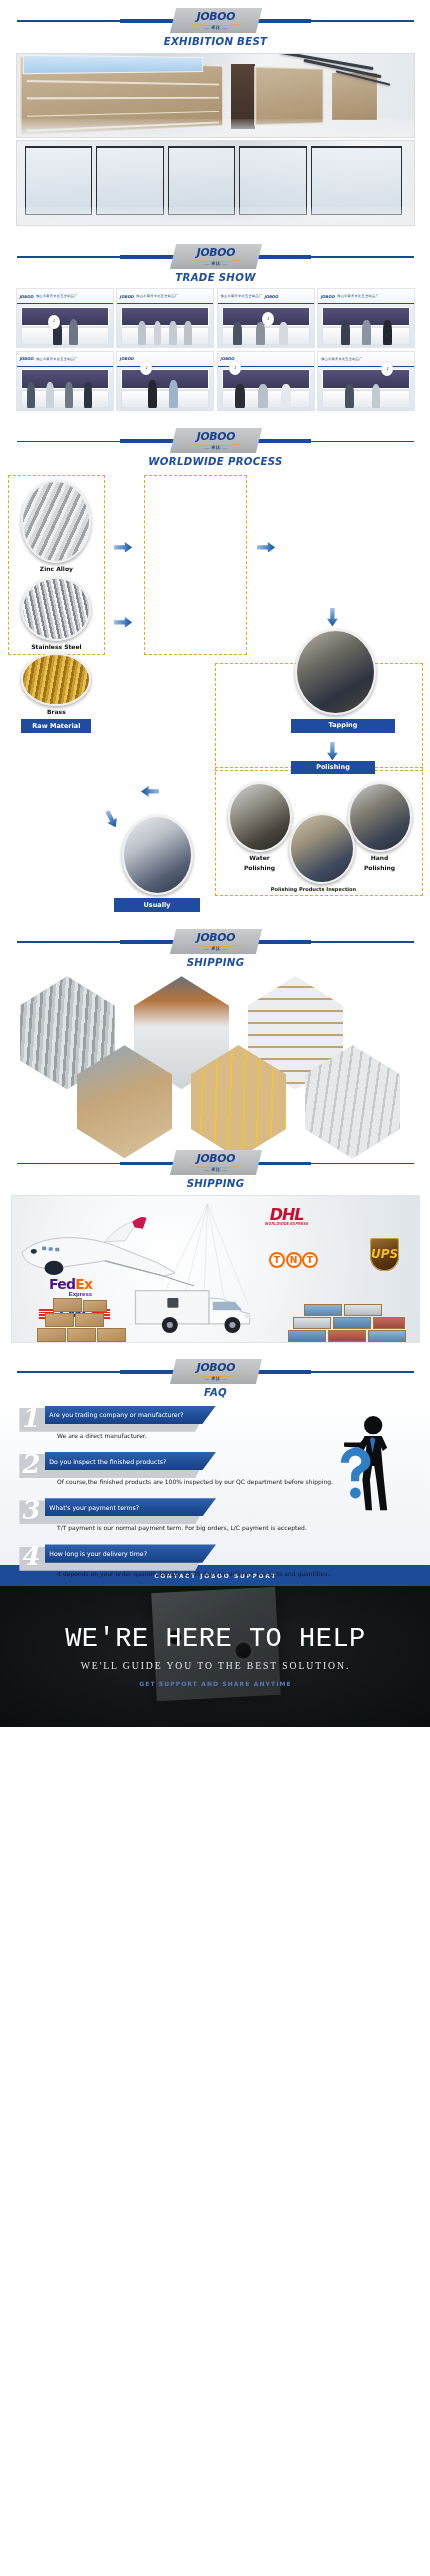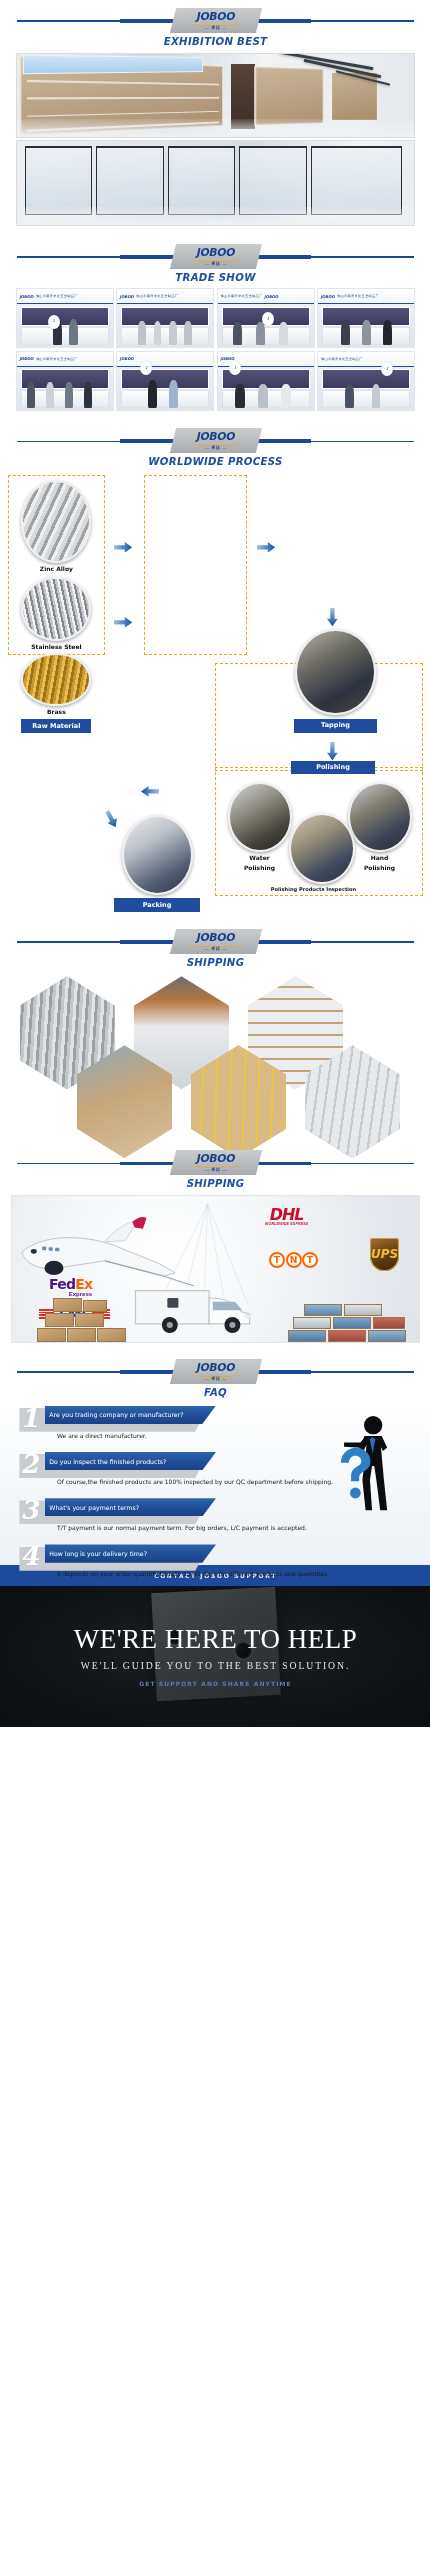--- a/index.html
+++ b/index.html
@@ -297,21 +297,21 @@
     box-shadow: 0 0 21.5px rgba(0,0,0,.6);
   }
   .hero-hole {
     position: absolute; border-radius: 50%;
     background: radial-gradient(circle at 38% 34%, #1b1d1f, #000);
     box-shadow: inset 0 0 3.2px rgba(255,255,255,.25), 0 0 0 2.2px rgba(255,255,255,.08);
   }
   .hero-veil { position: absolute; inset: 0; background: rgba(10,12,14,.55); }
   .hero h1 {
     position: relative; z-index: 4;
-    font-family: Liberation Serif, serif;
+    font-family: Liberation Mono, monospace;
     font-weight: 400; font-size: 27px; color: #ffffff;
     letter-spacing: 0.5px; line-height: 1;
   }
   .hero h2 {
     position: relative; z-index: 4;
     font-family: "Liberation Serif", serif;
     font-weight: 400; font-size: 9.7px; color: #dfe3e7;
     letter-spacing: 1.9px; margin-top: 7.5px;
   }
   .hero h3 {
@@ -548,21 +548,21 @@
                 <stop offset="0" stop-color="#9dc0ea"></stop>
                 <stop offset="1" stop-color="#12529c"></stop>
               </linearGradient>
             </defs>
             <path d="M6 0h8v20h6L10 34 0 20h6z" fill="url(#gd1)"></path>
           </svg>
       </span>
 
       <div class="pp-col" style="left:291px;top:156px;width:89px;">
         <div class="oval" style="width:81px;height:86px;margin:0 auto;background:linear-gradient(150deg,#b8b4a6 0%,#6b6a62 35%,#2d3240 70%,#4d4a3e 100%);"></div>
-        <div class="blue-label" style="width:83px;margin:4.3px auto 0;">Tapping</div>
+        <div class="blue-label" style="width:104px;margin:4.3px auto 0;">Tapping</div>
       </div>
 
       <span class="arrow-d" style="left:327px;top:269px;">
         <svg viewBox="0 0 20 34">
             <path d="M6 0h8v20h6L10 34 0 20h6z" fill="url(#gd1)"></path>
           </svg>
       </span>
     </div>
 
     <div class="pp-wrap" style="height:140px;margin-top:-4.3px;">
@@ -599,21 +599,21 @@
 
 
       <span class="arrow-d" style="left:106px;top:40px;transform:rotate(-28deg);">
         <svg viewBox="0 0 20 34">
             <path d="M6 0h8v20h6L10 34 0 20h6z" fill="url(#gd1)"></path>
           </svg>
       </span>
 
       <div class="pp-col" style="left:111px;top:45px;width:92px;">
         <div class="oval" style="width:71px;height:80px;margin:0 auto;background:linear-gradient(150deg,#eef0f2 0%,#b9bfc6 35%,#555f74 72%,#2b3446 100%);"></div>
-        <div class="blue-label" style="width:86px;margin:3.2px auto 0;">Packing</div>
+        <div class="blue-label" style="width:86px;margin:3.2px auto 0;">Usually</div>
       </div>
     </div>
   </section>
 
   <section style="padding-top:10.8px;">
     <div class="sec-head">
       <div class="ribbon-row">
         <span class="rule-left"></span>
         <span class="rule-right"></span>
         <div class="logo-plate">

